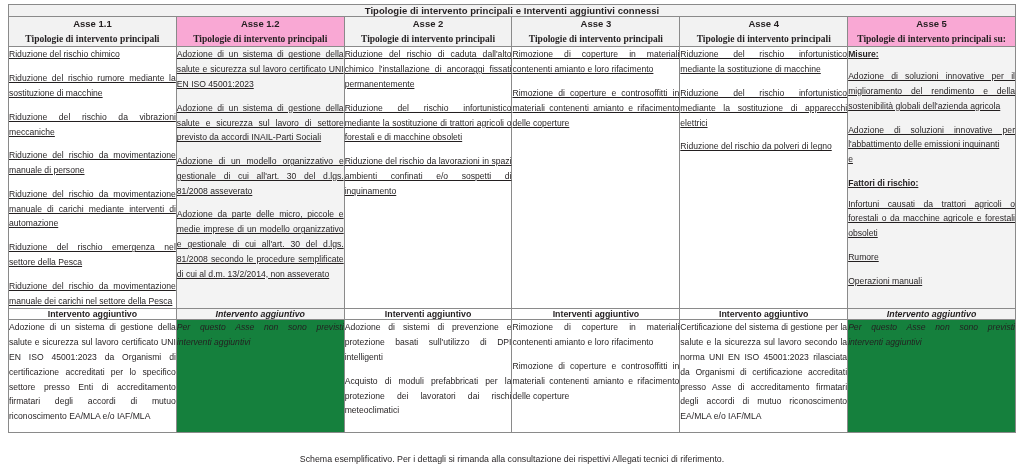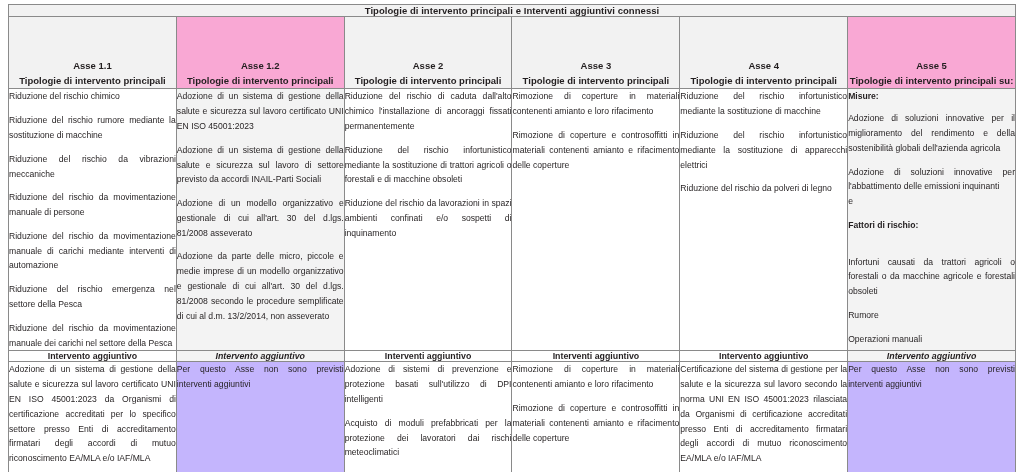--- a/index.html
+++ b/index.html
@@ -43,42 +43,43 @@
   .axis-head {
     background: #f2f2f2;
     text-align: center;
     font-weight: bold;
     font-size: 9.5px;
     padding: 6px 4px 3px 4px;
     line-height: 1.55;
   }
   .axis-head .axis-name {
     display: block;
-    margin-top: 42px;
   }
   .axis-head .axis-sub {
     display: block;
+    font-family: Liberation Serif, serif;
   }
   .axis-head.alt {
     background: #f9a8d4;
   }
   .body-cell {
     font-size: 8.6px;
     line-height: 1.72;
     padding: 8px 7px 8px 7px;
     text-align: justify;
     text-justify: inter-word;
     height: 258px;
     background: #ffffff;
   }
   .body-cell.alt {
     background: #f3f3f3;
   }
   .body-cell p {
     margin: 0 0 9px 0;
+    text-decoration: underline;
   }
   .body-cell p:last-child {
     margin-bottom: 0;
   }
   .body-cell p.tight {
     margin-bottom: 0;
   }
   .body-cell .lbl {
     font-weight: bold;
   }
@@ -99,21 +100,22 @@
   .add-cell {
     font-size: 8.6px;
     line-height: 1.72;
     padding: 8px 7px 8px 7px;
     text-align: justify;
     text-justify: inter-word;
     height: 112px;
     background: #ffffff;
   }
   .add-cell.alt {
-    background: #c4b5fd;
+    background: #15803d;
+    font-style: italic;
   }
   .add-cell p {
     margin: 0 0 9px 0;
   }
   .add-cell p:last-child {
     margin-bottom: 0;
   }
   .footnote {
     text-align: center;
     font-size: 8.8px;
@@ -193,21 +195,21 @@
         <p>Riduzione del rischio infortunistico mediante la sostituzione di apparecchi elettrici</p>
         <p>Riduzione del rischio da polveri di legno</p>
       </td>
 
       <td class="body-cell alt">
         <p class="tight lbl">Misure:</p>
         <p style="margin-top:7px">Adozione di soluzioni innovative per il miglioramento del rendimento e della sostenibilità globali dell'azienda agricola</p>
         <p class="tight">Adozione di soluzioni innovative per l'abbattimento delle emissioni inquinanti</p>
         <p>e</p>
         <p class="tight lbl">Fattori di rischio:</p>
-        <p style="margin-top:22px">Infortuni causati da trattori agricoli o forestali o da macchine agricole e forestali obsoleti</p>
+        <p style="margin-top:6px">Infortuni causati da trattori agricoli o forestali o da macchine agricole e forestali obsoleti</p>
         <p>Rumore</p>
         <p>Operazioni manuali</p>
       </td>
     </tr>
 
     <tr>
       <td class="sub-head">Intervento aggiuntivo</td>
       <td class="sub-head alt">Intervento aggiuntivo</td>
       <td class="sub-head">Interventi aggiuntivo</td>
       <td class="sub-head">Interventi aggiuntivo</td>
@@ -224,21 +226,21 @@
       </td>
       <td class="add-cell">
         <p>Adozione di sistemi di prevenzione e protezione basati sull'utilizzo di DPI intelligenti</p>
         <p>Acquisto di moduli prefabbricati per la protezione dei lavoratori dai rischi meteoclimatici</p>
       </td>
       <td class="add-cell">
         <p>Rimozione di coperture in materiali contenenti amianto e loro rifacimento</p>
         <p>Rimozione di coperture e controsoffitti in materiali contenenti amianto e rifacimento delle coperture</p>
       </td>
       <td class="add-cell">
-        <p>Certificazione del sistema di gestione per la salute e la sicurezza sul lavoro secondo la norma UNI EN ISO 45001:2023 rilasciata da Organismi di certificazione accreditati presso Enti di accreditamento firmatari degli accordi di mutuo riconoscimento EA/MLA e/o IAF/MLA</p>
+        <p>Certificazione del sistema di gestione per la salute e la sicurezza sul lavoro secondo la norma UNI EN ISO 45001:2023 rilasciata da Organismi di certificazione accreditati presso Asse di accreditamento firmatari degli accordi di mutuo riconoscimento EA/MLA e/o IAF/MLA</p>
       </td>
       <td class="add-cell alt">
         <p>Per questo Asse non sono previsti interventi aggiuntivi</p>
       </td>
     </tr>
   </tbody>
     </table>
 
   <div class="footnote">Schema esemplificativo. Per i dettagli si rimanda alla consultazione dei rispettivi Allegati tecnici di riferimento.</div>
 

